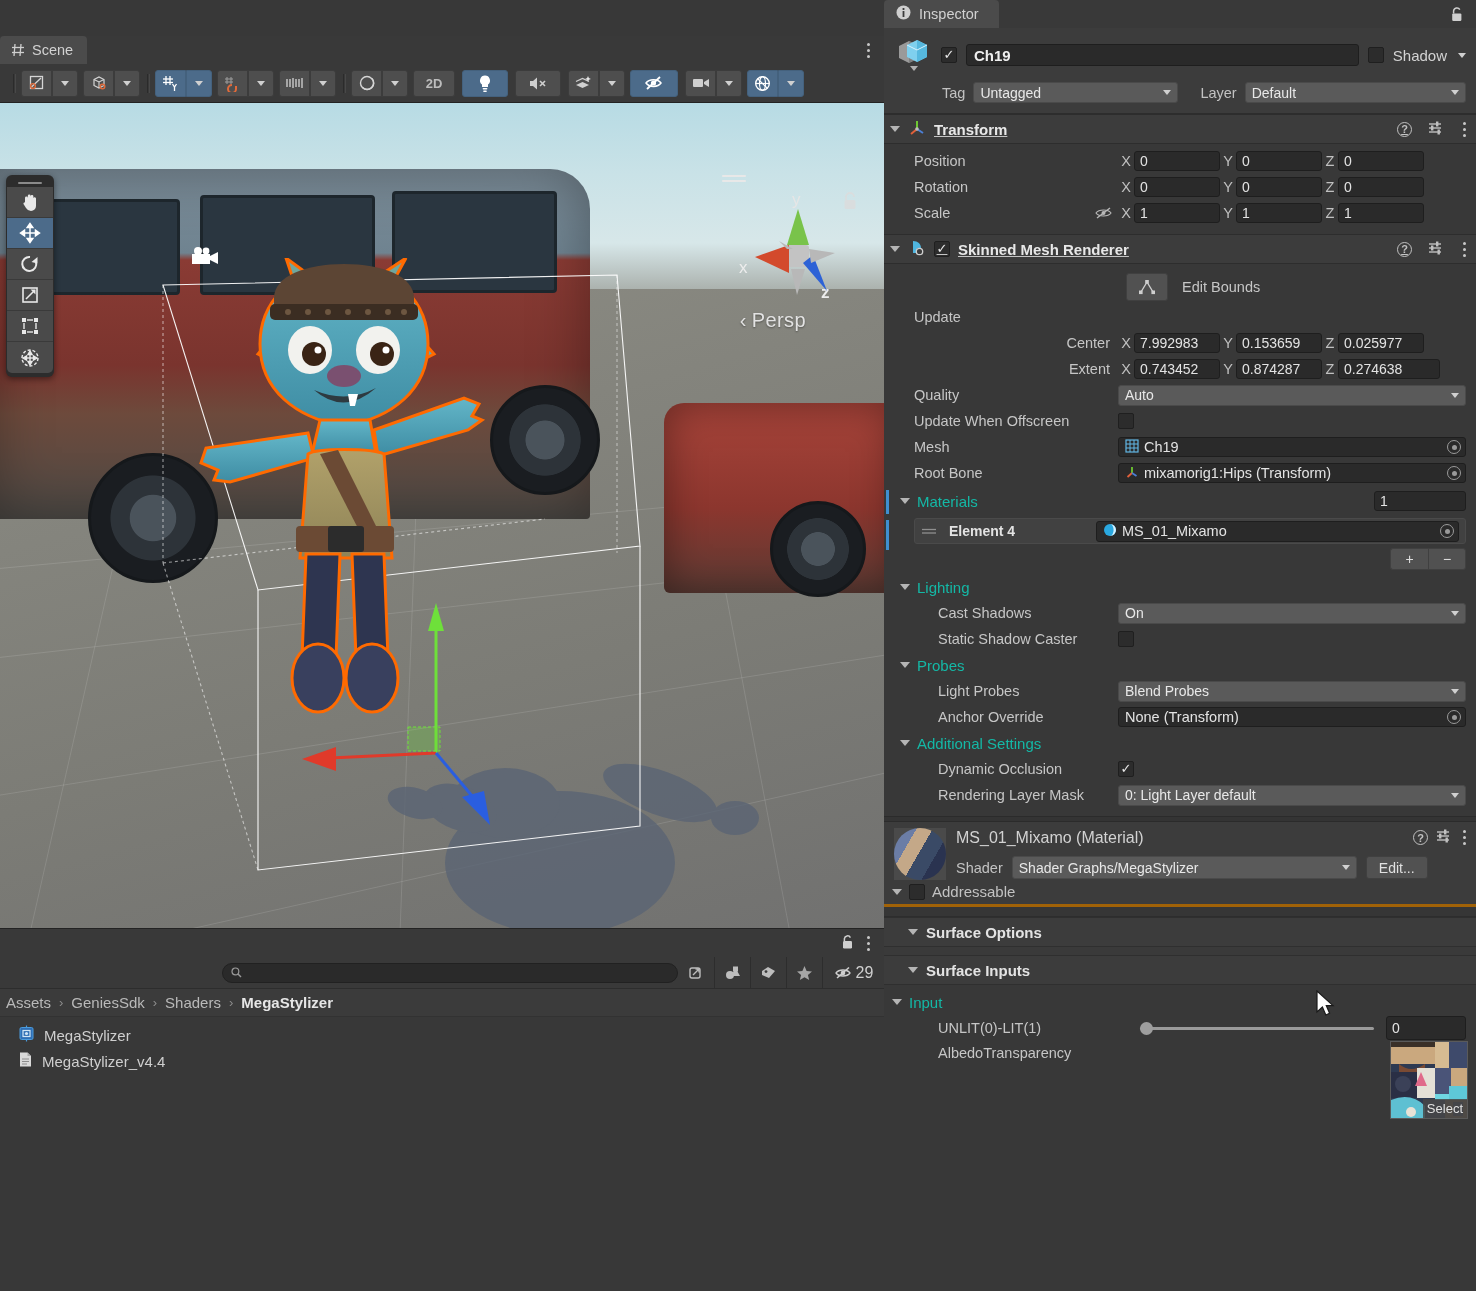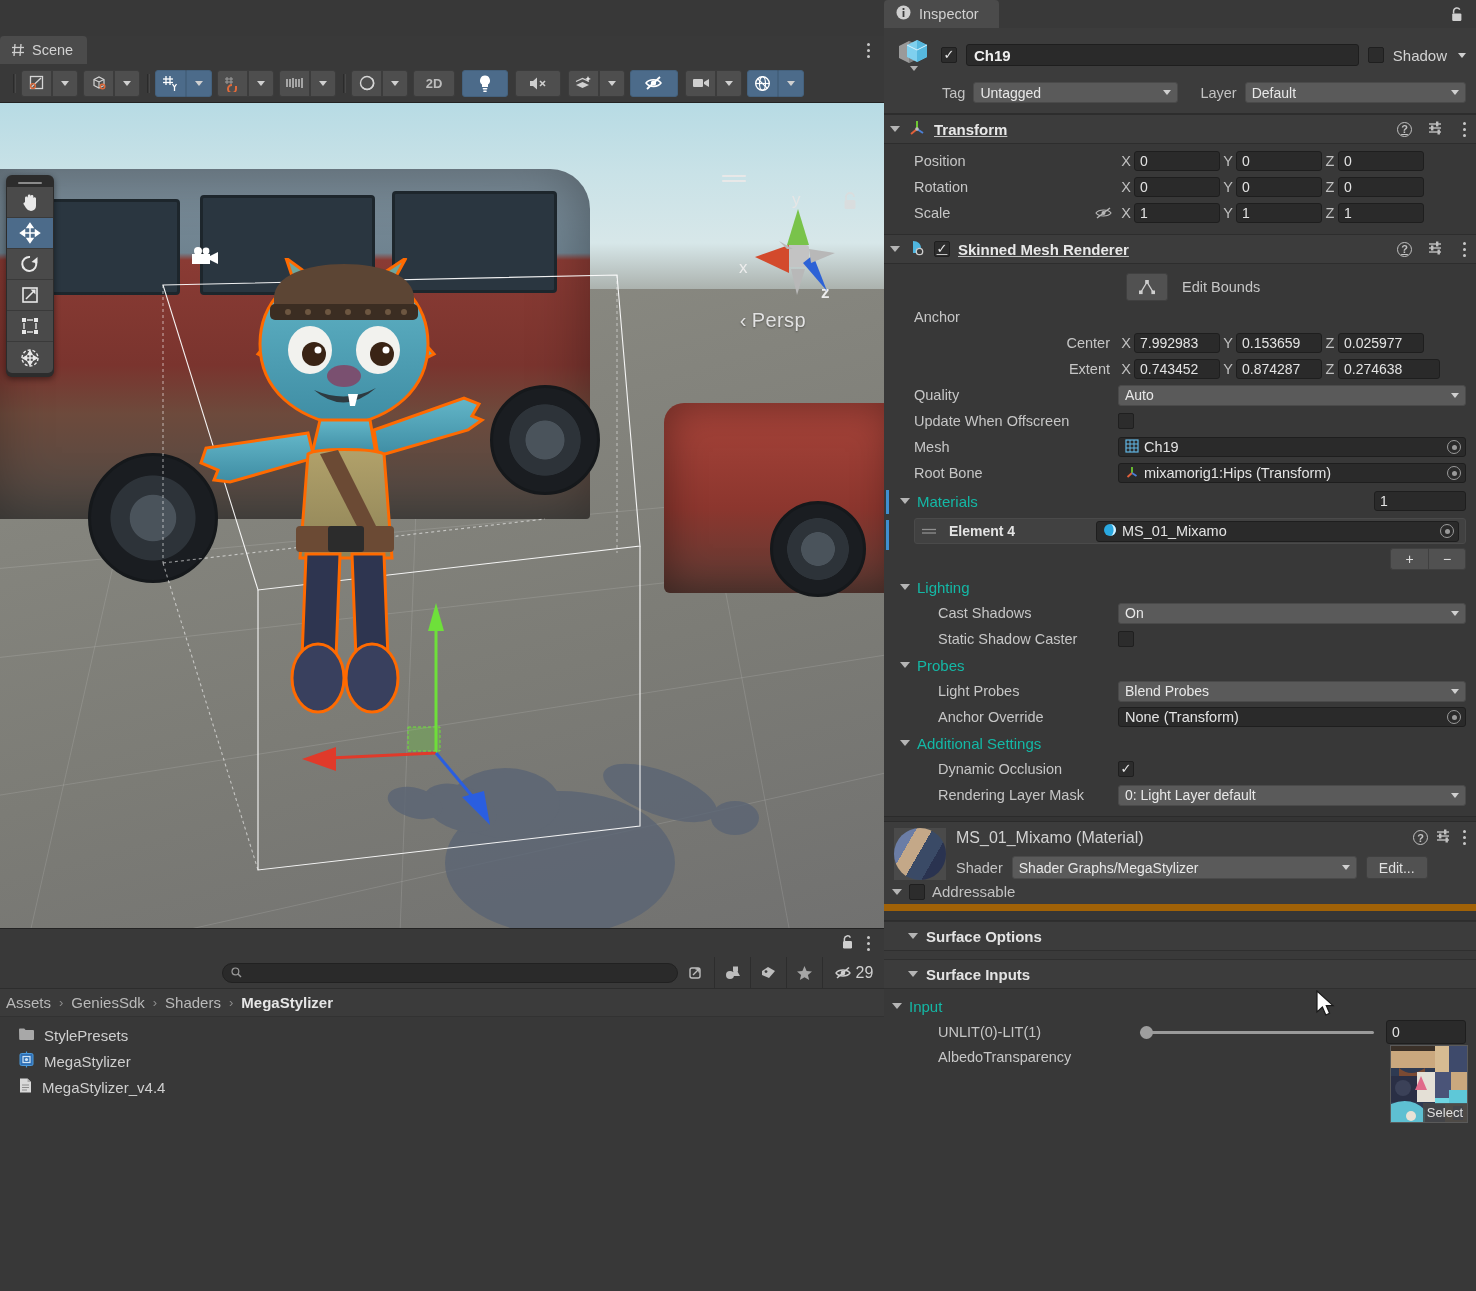--- a/index.html
+++ b/index.html
@@ -182,21 +182,21 @@
   .objfield .dot::after{ content:""; width:5px; height:5px; background:#9a9a9a; border-radius:50%; }
   .section-title{ font-weight:normal; color:#14b8a6; font-size:15px; }
   .btn{
     background:#515151; border:1px solid #404040; border-radius:3px; color:#e0e0e0;
     display:flex; align-items:center; justify-content:center; font-size:14px;
   }
   .matbar{ position:absolute; left:0; width:3px; background:#3f8fd1; }
   .elem-row{ background:#414141; border:1px solid #4a4a4a; border-radius:3px; height:26px; display:flex; align-items:center; padding:0 6px; gap:12px; }
 
   .matdivider{ height:6px; background:#343434; border-top:1px solid #2b2b2b; border-bottom:1px solid #2b2b2b; }
-  .matheader{ background:#3c3c3c; padding:6px 10px 4px 10px; position:relative; border-bottom:7px solid #a16207; }
+  .matheader{ background:#3c3c3c; padding:6px 10px 4px 10px; position:relative; border-bottom:3px solid #a16207; }
   .matpreview{
     width:52px; height:52px; border-radius:50%; overflow:hidden; background:#3a3f52;
     background-image:
       linear-gradient(120deg,#6b7da6 0 28%, #c4a888 28% 48%, #3a4a66 48% 70%, #2a3350 70% 100%);
     border:0;
   }
   .matthumb-wrap{ width:52px; height:52px; background:#4a4a4a; display:flex; align-items:center; justify-content:center; }
   .fold-row{ height:30px; display:flex; align-items:center; gap:8px; padding-left:24px; background:#3c3c3c; border-top:1px solid #2f2f2f; border-bottom:1px solid #2f2f2f;}
   .fold-row b{ font-size:15px; color:#e3e3e3; }
   .slider-track{ height:3px; background:#9a9a9a; border-radius:2px; position:relative; }
@@ -683,28 +683,20 @@
         <span>Assets</span>
         <span class="sepchev">›</span>
         <span>GeniesSdk</span>
         <span class="sepchev">›</span>
         <span>Shaders</span>
         <span class="sepchev">›</span>
         <span class="cur">MegaStylizer</span>
       </div>
 
       <div class="filelist">
-        <div class="filerow">
-          <span>
-            <svg width="17" height="14" viewBox="0 0 17 14">
-                <path d="M1 2.5 a1 1 0 0 1 1 -1 h4.2 l1.4 1.6 h7.4 a1 1 0 0 1 1 1 v8 a1 1 0 0 1 -1 1 h-12.8 a1 1 0 0 1 -1 -1 Z" fill="#a8a8a8"></path>
-              </svg>
-          </span>
-          <span>StylePresets</span>
-        </div>
         <div class="filerow">
           <span>
             <svg width="17" height="17" viewBox="0 0 17 17">
                 <rect x="2" y="2.5" width="13" height="12" rx="1.5" fill="#2f6fb5" stroke="#4b9bdc" stroke-width="1"></rect>
                 <rect x="5" y="5.5" width="7" height="6" fill="none" stroke="#cfe4f5" stroke-width="1.2"></rect>
                 <circle cx="8.5" cy="8.5" r="1.6" fill="#cfe4f5"></circle>
                 <line x1="8.5" y1="0.5" x2="8.5" y2="2.5" stroke="#4b9bdc" stroke-width="1.2"></line>
                 <line x1="8.5" y1="14.5" x2="8.5" y2="16.5" stroke="#4b9bdc" stroke-width="1.2"></line>
               </svg>
           </span>
@@ -892,21 +884,21 @@
           <svg width="20" height="18" viewBox="0 0 20 18">
               <path d="M4 14 L10 4 L16 14" fill="none" stroke="#cfcfcf" stroke-width="1.4"></path>
               <rect x="2" y="12.5" width="3.6" height="3.6" fill="#cfcfcf"></rect>
               <rect x="14.4" y="12.5" width="3.6" height="3.6" fill="#cfcfcf"></rect>
               <rect x="8.2" y="2" width="3.6" height="3.6" fill="#cfcfcf"></rect>
             </svg>
         </span>
         <span class="rowlabel" style="margin-left:14px">Edit Bounds</span>
       </div>
       <div class="row">
-        <span class="rowlabel" style="padding-left:22px">Anchor</span>
+        <span class="rowlabel" style="padding-left:22px">Update</span>
       </div>
       <div class="row">
         <span class="rowlabel" style="width:226px;text-align:right;padding-right:8px">Center</span>
         <span class="axis">X</span>
         <span class="num" style="width:86px">7.992983</span>
         <span class="axis">Y</span>
         <span class="num" style="width:86px">0.153659</span>
         <span class="axis">Z</span>
         <span class="num" style="width:86px">0.025977</span>
       </div>

